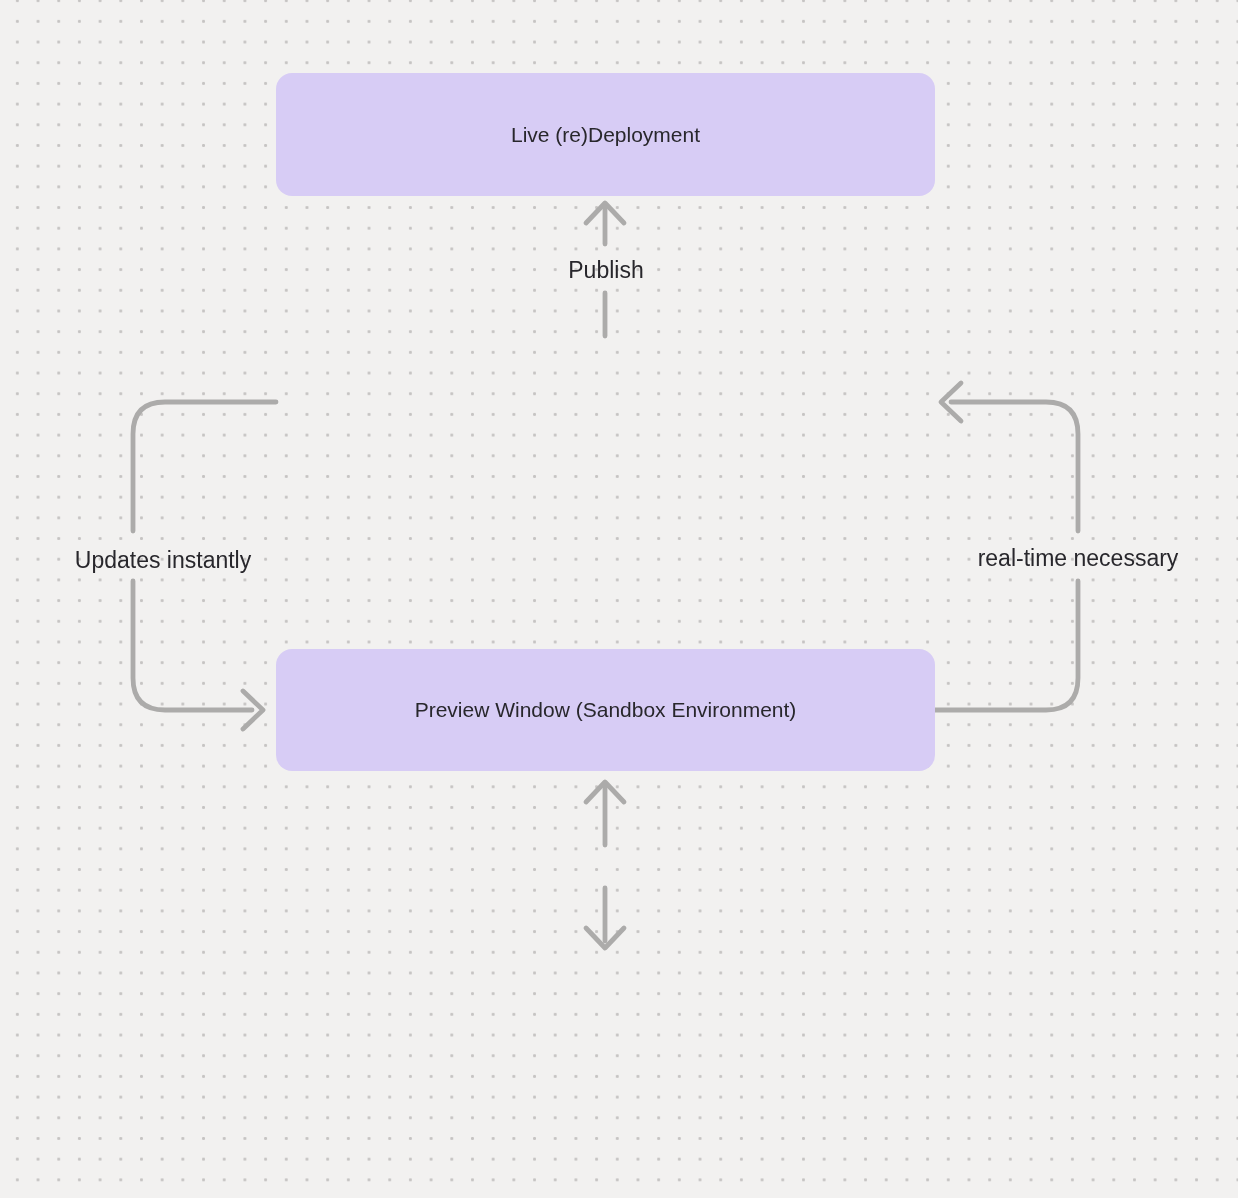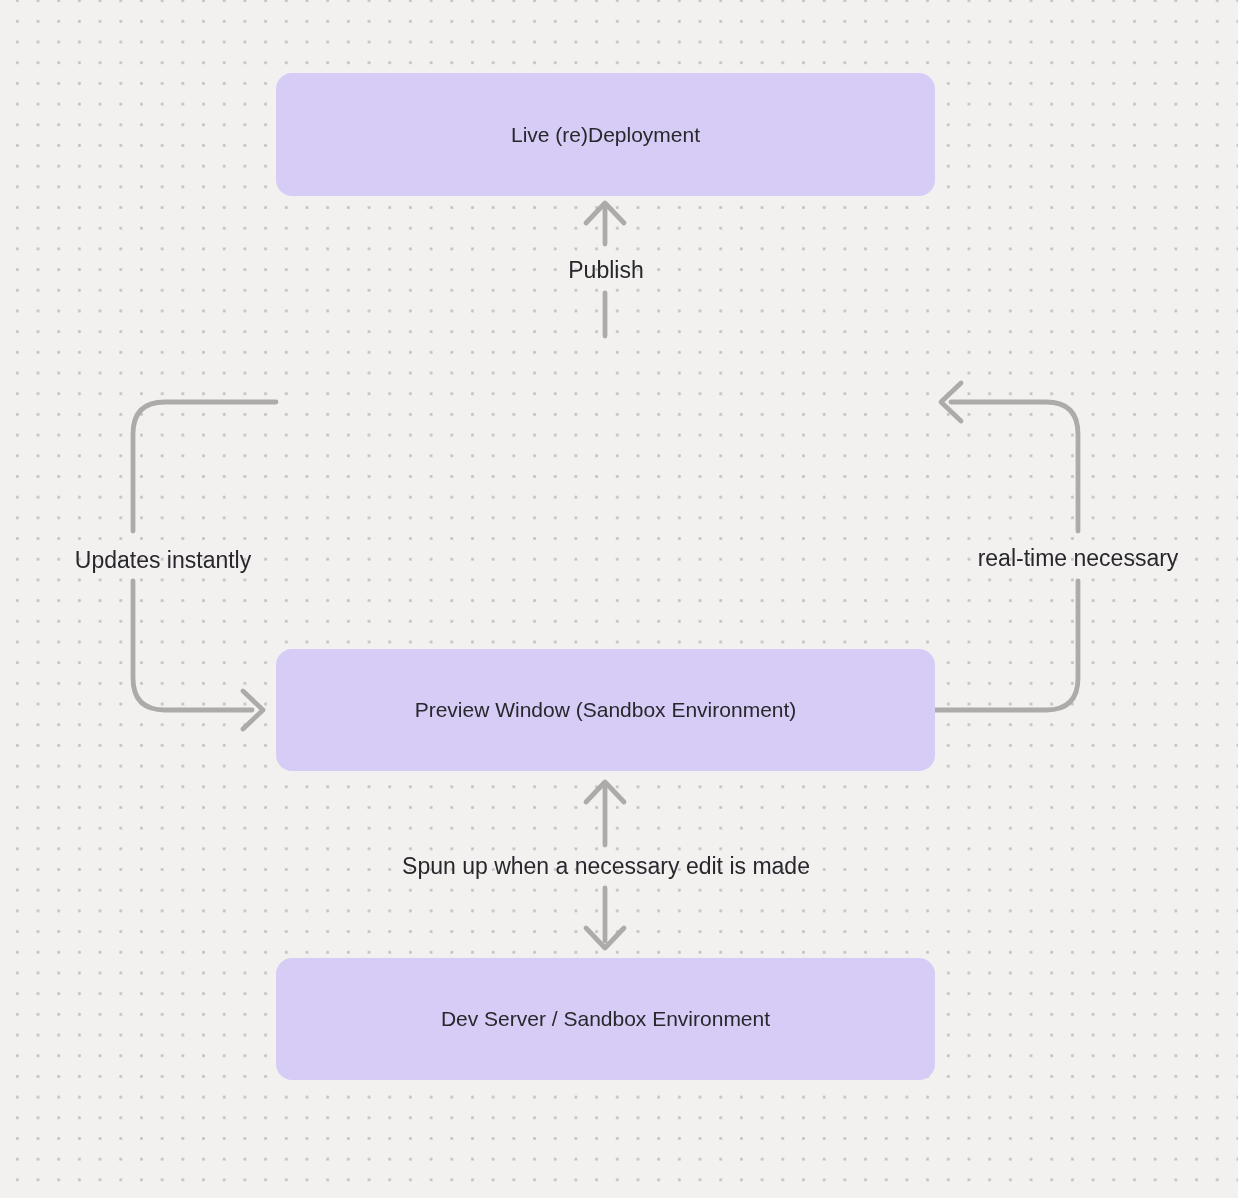--- a/index.html
+++ b/index.html
@@ -72,23 +72,21 @@
       <path d="M605 888 L605 941"></path>
       <path d="M586 928 L605 948 L624 928"></path>
     </g>
   </svg>
 
   <div class="node" id="node-live">Live (re)Deployment</div>
 
 
   <div class="node" id="node-preview">Preview Window (Sandbox Environment)</div>
 
-  <div class="node" id="node-dev">Dev Server / Sandbox Environment</div>
 
   <div class="edge-label" id="label-publish">Publish</div>
 
   <div class="edge-label" id="label-updates">Updates instantly</div>
 
   <div class="edge-label" id="label-feedback">real-time necessary</div>
 
-  <div class="edge-label" id="label-spunup">Spun up when a necessary edit is made</div>
 
 </div>
 
 </body></html>

